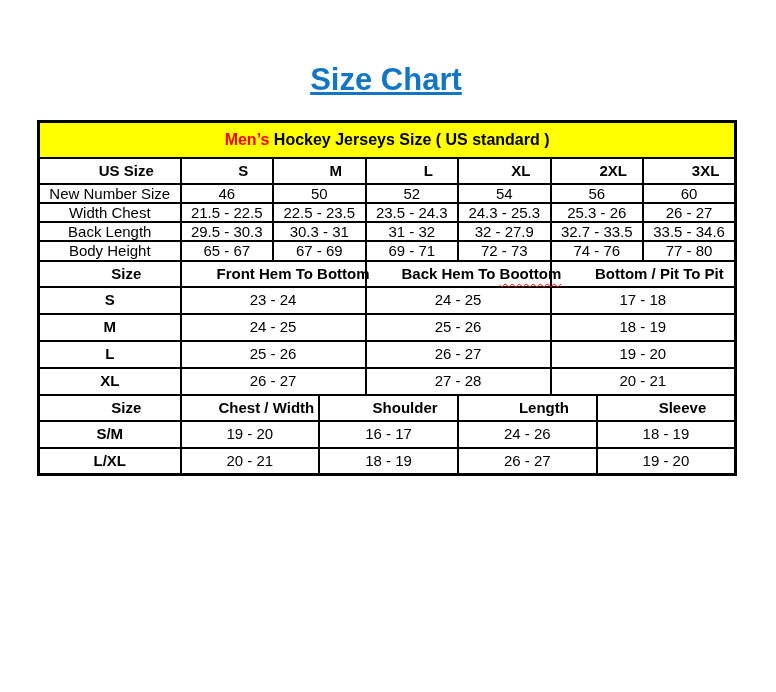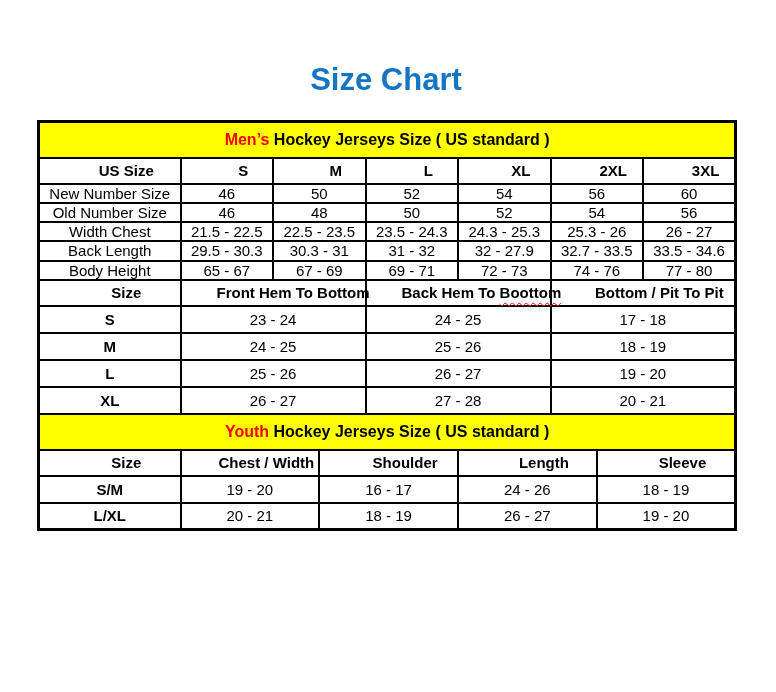--- a/index.html
+++ b/index.html
@@ -18,20 +18,21 @@
   }
   .page{width:698px;margin-left:37px;}
   .title{
     margin:0;padding:0;
     margin-top:62px;
     height:42px;
     text-align:center;
     font-size:31px;
     font-weight:bold;
     color:var(--title-blue);
+    text-decoration:underline;
   }
   table.size-table{
     margin-top:16px;
     border-collapse:collapse;
     table-layout:fixed;
     width:698px;
     border:3px solid var(--border-black);
   }
   col.colfirst{width:142px;}
   col.colunit{width:46.25px;}
@@ -102,29 +103,20 @@
         <tr class="row mens">
           <td>New Number Size</td>
           <td colspan="2">46</td>
           <td colspan="2">50</td>
           <td colspan="2">52</td>
           <td colspan="2">54</td>
           <td colspan="2">56</td>
           <td colspan="2">60</td>
         </tr>
         <tr class="row mens">
-          <td>Old Number Size</td>
-          <td colspan="2">46</td>
-          <td colspan="2">48</td>
-          <td colspan="2">50</td>
-          <td colspan="2">52</td>
-          <td colspan="2">54</td>
-          <td colspan="2">56</td>
-        </tr>
-        <tr class="row mens">
           <td>Width Chest</td>
           <td colspan="2">21.5 - 22.5</td>
           <td colspan="2">22.5 - 23.5</td>
           <td colspan="2">23.5 - 24.3</td>
           <td colspan="2">24.3 - 25.3</td>
           <td colspan="2">25.3 - 26</td>
           <td colspan="2">26 - 27</td>
         </tr>
         <tr class="row mens">
           <td>Back Length</td>
@@ -167,23 +159,20 @@
           <td colspan="4">25 - 26</td>
           <td colspan="4">26 - 27</td>
           <td colspan="4">19 - 20</td>
         </tr>
         <tr class="row womens">
           <td>XL</td>
           <td colspan="4">26 - 27</td>
           <td colspan="4">27 - 28</td>
           <td colspan="4">20 - 21</td>
         </tr>
-        <tr>
-          <td colspan="13" class="band"><span class="band-accent">Youth</span> Hockey Jerseys Size ( US standard )</td>
-        </tr>
         <tr class="hdr youth">
           <td>Size</td>
           <td colspan="3">Chest / Width</td>
           <td colspan="3">Shoulder</td>
           <td colspan="3">Length</td>
           <td colspan="3">Sleeve</td>
         </tr>
         <tr class="row youth">
           <td>S/M</td>
           <td colspan="3">19 - 20</td>

